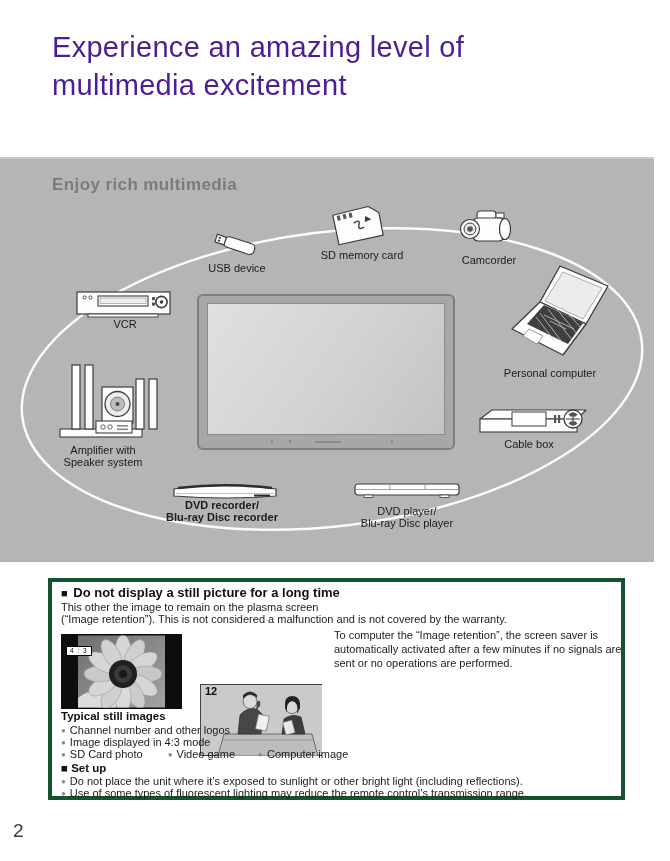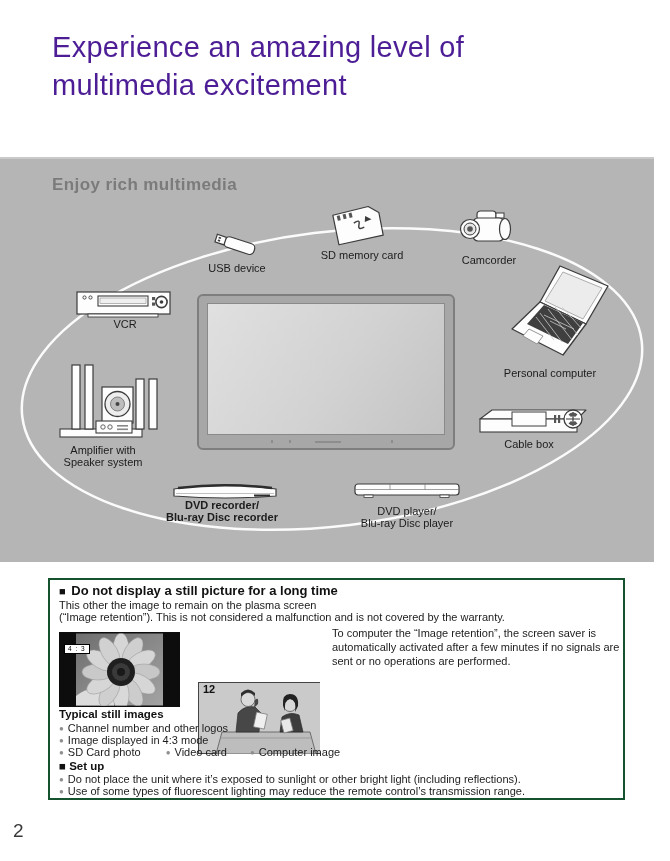--- a/index.html
+++ b/index.html
@@ -40,21 +40,21 @@
     position:absolute; left:8px; top:7px; right:8px; bottom:13px;
     background:linear-gradient(125deg,#e0e0e0 0%,#d2d2d2 55%,#c3c3c3 100%);
     border:1px solid #8a8a8a;
   }
   .tv-logo { position:absolute; bottom:5px; left:116px; width:26px; height:2px; background:#8d8d8d; }
   .tv-tick { position:absolute; bottom:5px; width:2px; height:3px; background:#8d8d8d; }
 
   
   .notice {
     position:absolute; left:48px; top:578px; width:577px; height:222px;
-    border:2px solid #14532d; background:#ffffff;
+    border:4px solid #14532d; background:#ffffff;
   }
   .notice-heading { position:absolute; left:9px; top:3px; font-size:13px; font-weight:bold; color:#111; }
   .notice-heading .sq { font-size:11px; margin-right:2px; }
   .txt { position:absolute; font-size:11px; color:#1c1c1c; line-height:12.5px; }
 
   .still-img { position:absolute; overflow:hidden; }
   .flower-img { left:9px; top:52px; width:121px; height:75px; }
   .news-img { left:148px; top:54px; width:122px; height:72px;margin-top:48px; }
   .aspect-badge {
     position:absolute; left:5px; top:12px; background:#ffffff; border:1px solid #000;
@@ -333,21 +333,21 @@
     <div class="sub-heading" style="left:9px; top:128px;">Typical still images</div>
 
     <div class="bullet-line" style="left:9px; top:142px;">
       <span class="dot">●</span><span>Channel number and other logos</span>
     </div>
     <div class="bullet-line" style="left:9px; top:154px;">
       <span class="dot">●</span><span>Image displayed in 4:3 mode</span>
     </div>
     <div class="bullet-line" style="left:9px; top:166px;">
       <span><span class="dot">●</span><span>SD Card photo</span></span>
-      <span class="inline-gap-b"><span class="dot">●</span><span>Video card</span></span>
+      <span class="inline-gap-b"><span class="dot">●</span><span>Video game</span></span>
       <span class="inline-gap-c"><span class="dot">●</span><span>Computer image</span></span>
     </div>
 
     <div class="sub-heading" style="left:9px; top:180px;">
       <span class="sq">■</span>
       <span>Set up</span>
     </div>
     <div class="bullet-line" style="left:9px; top:193px;">
       <span class="dot">●</span><span>Do not place the unit where it’s exposed to sunlight or other bright light (including reflections).</span>
     </div>

